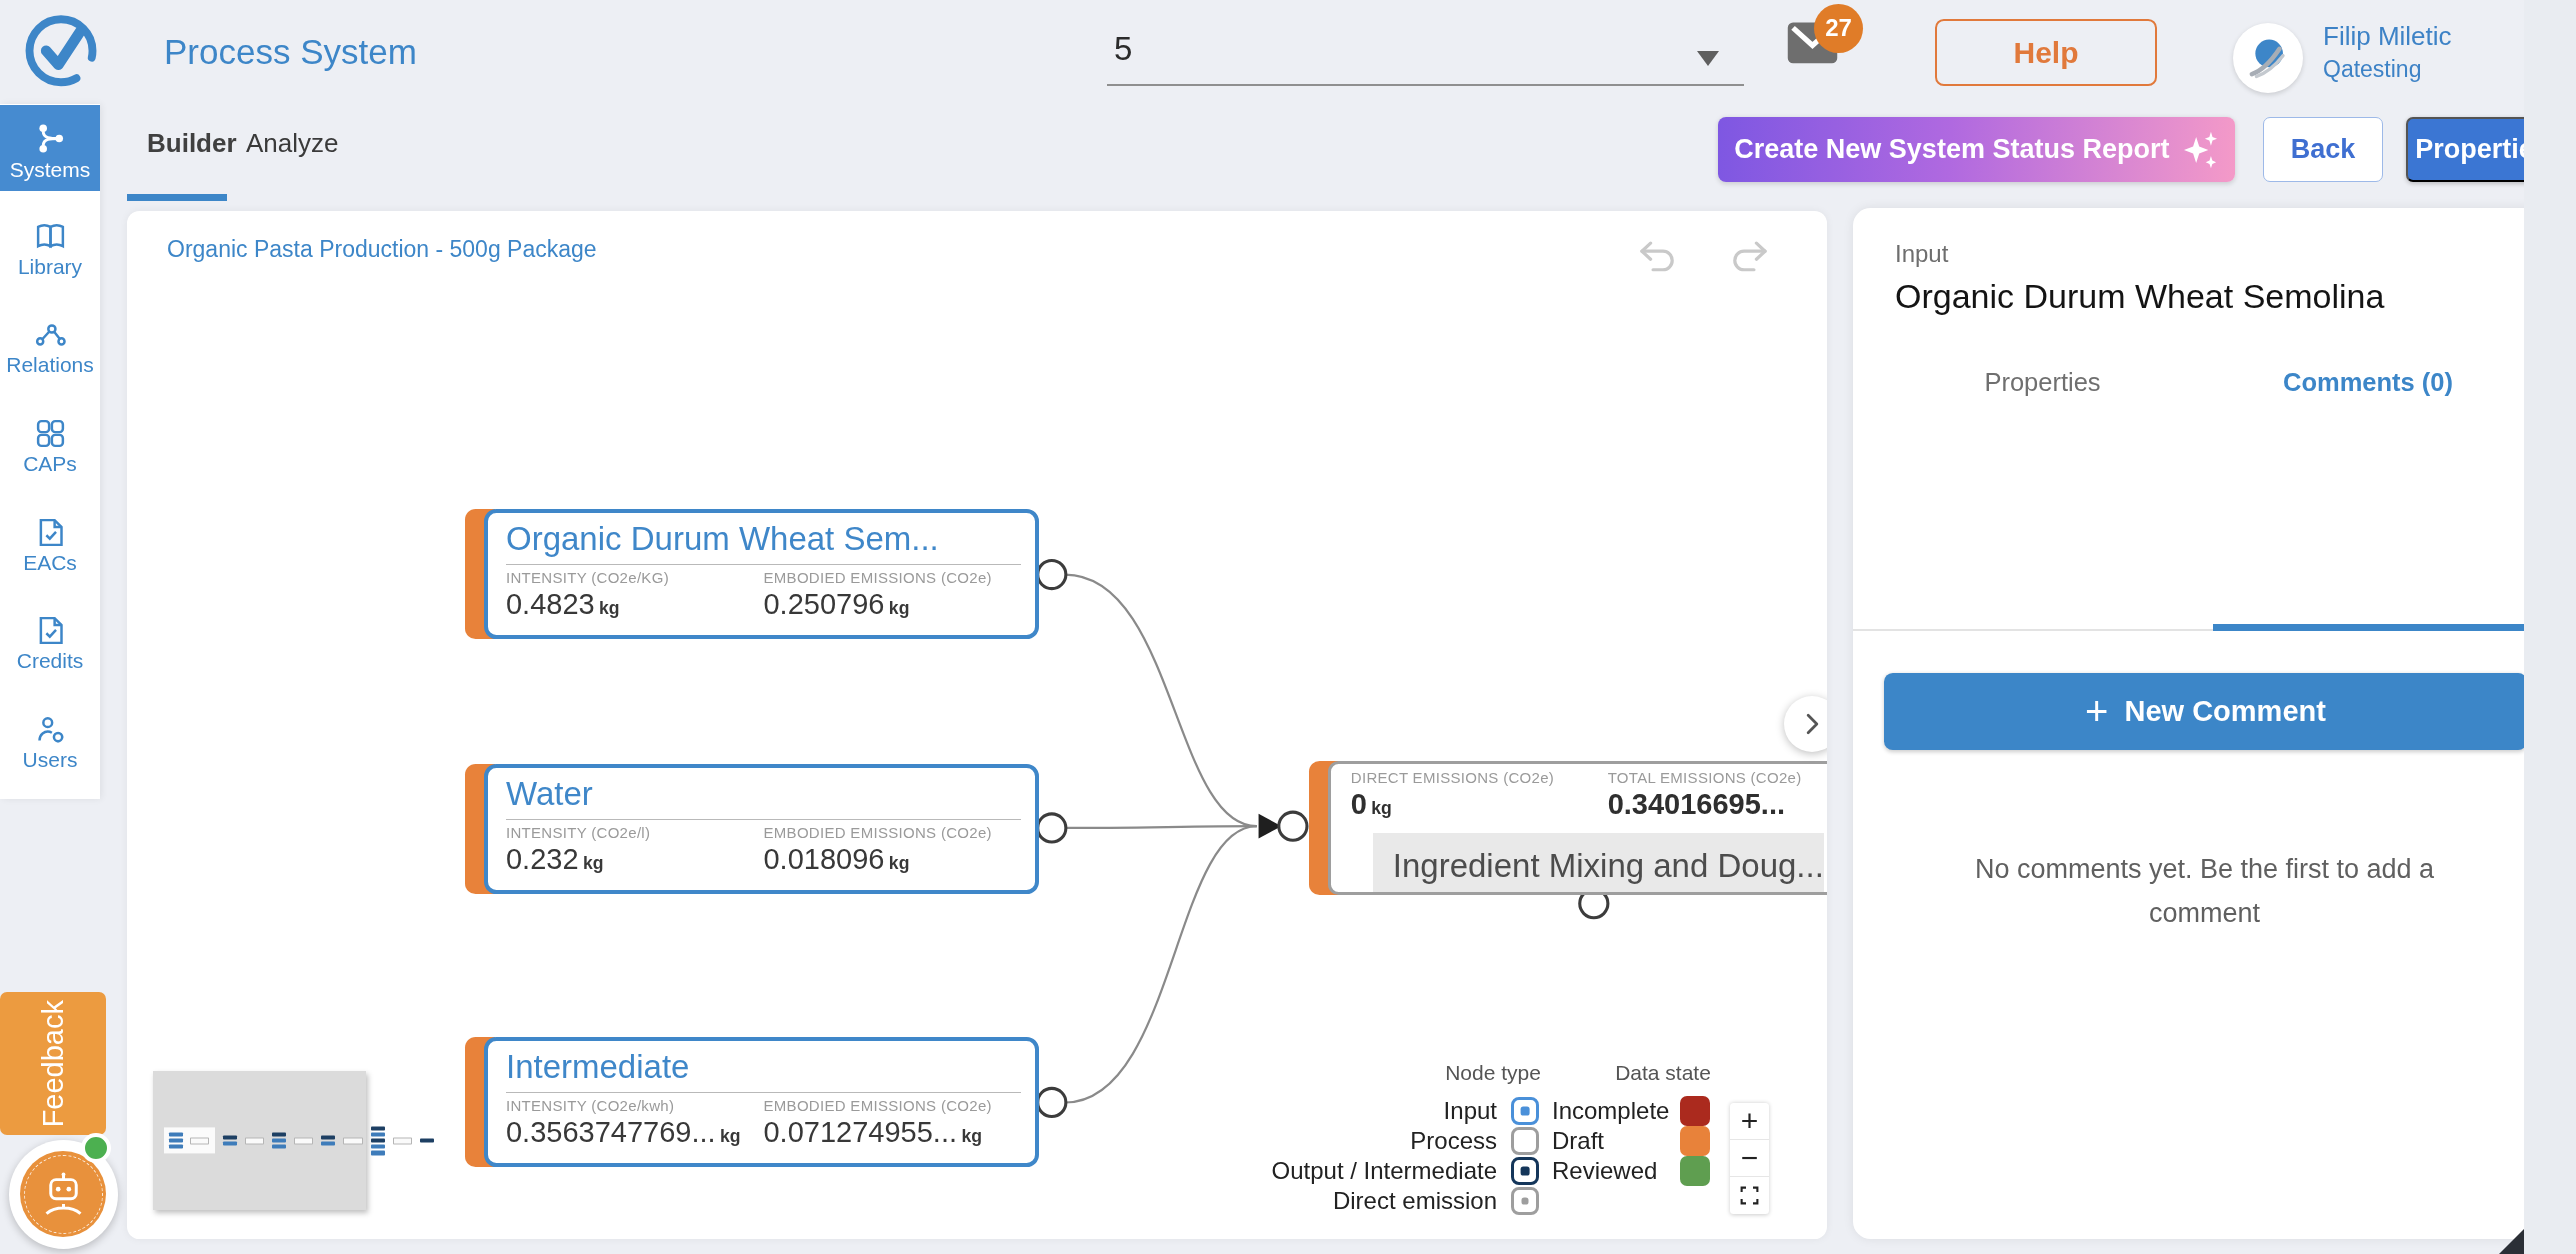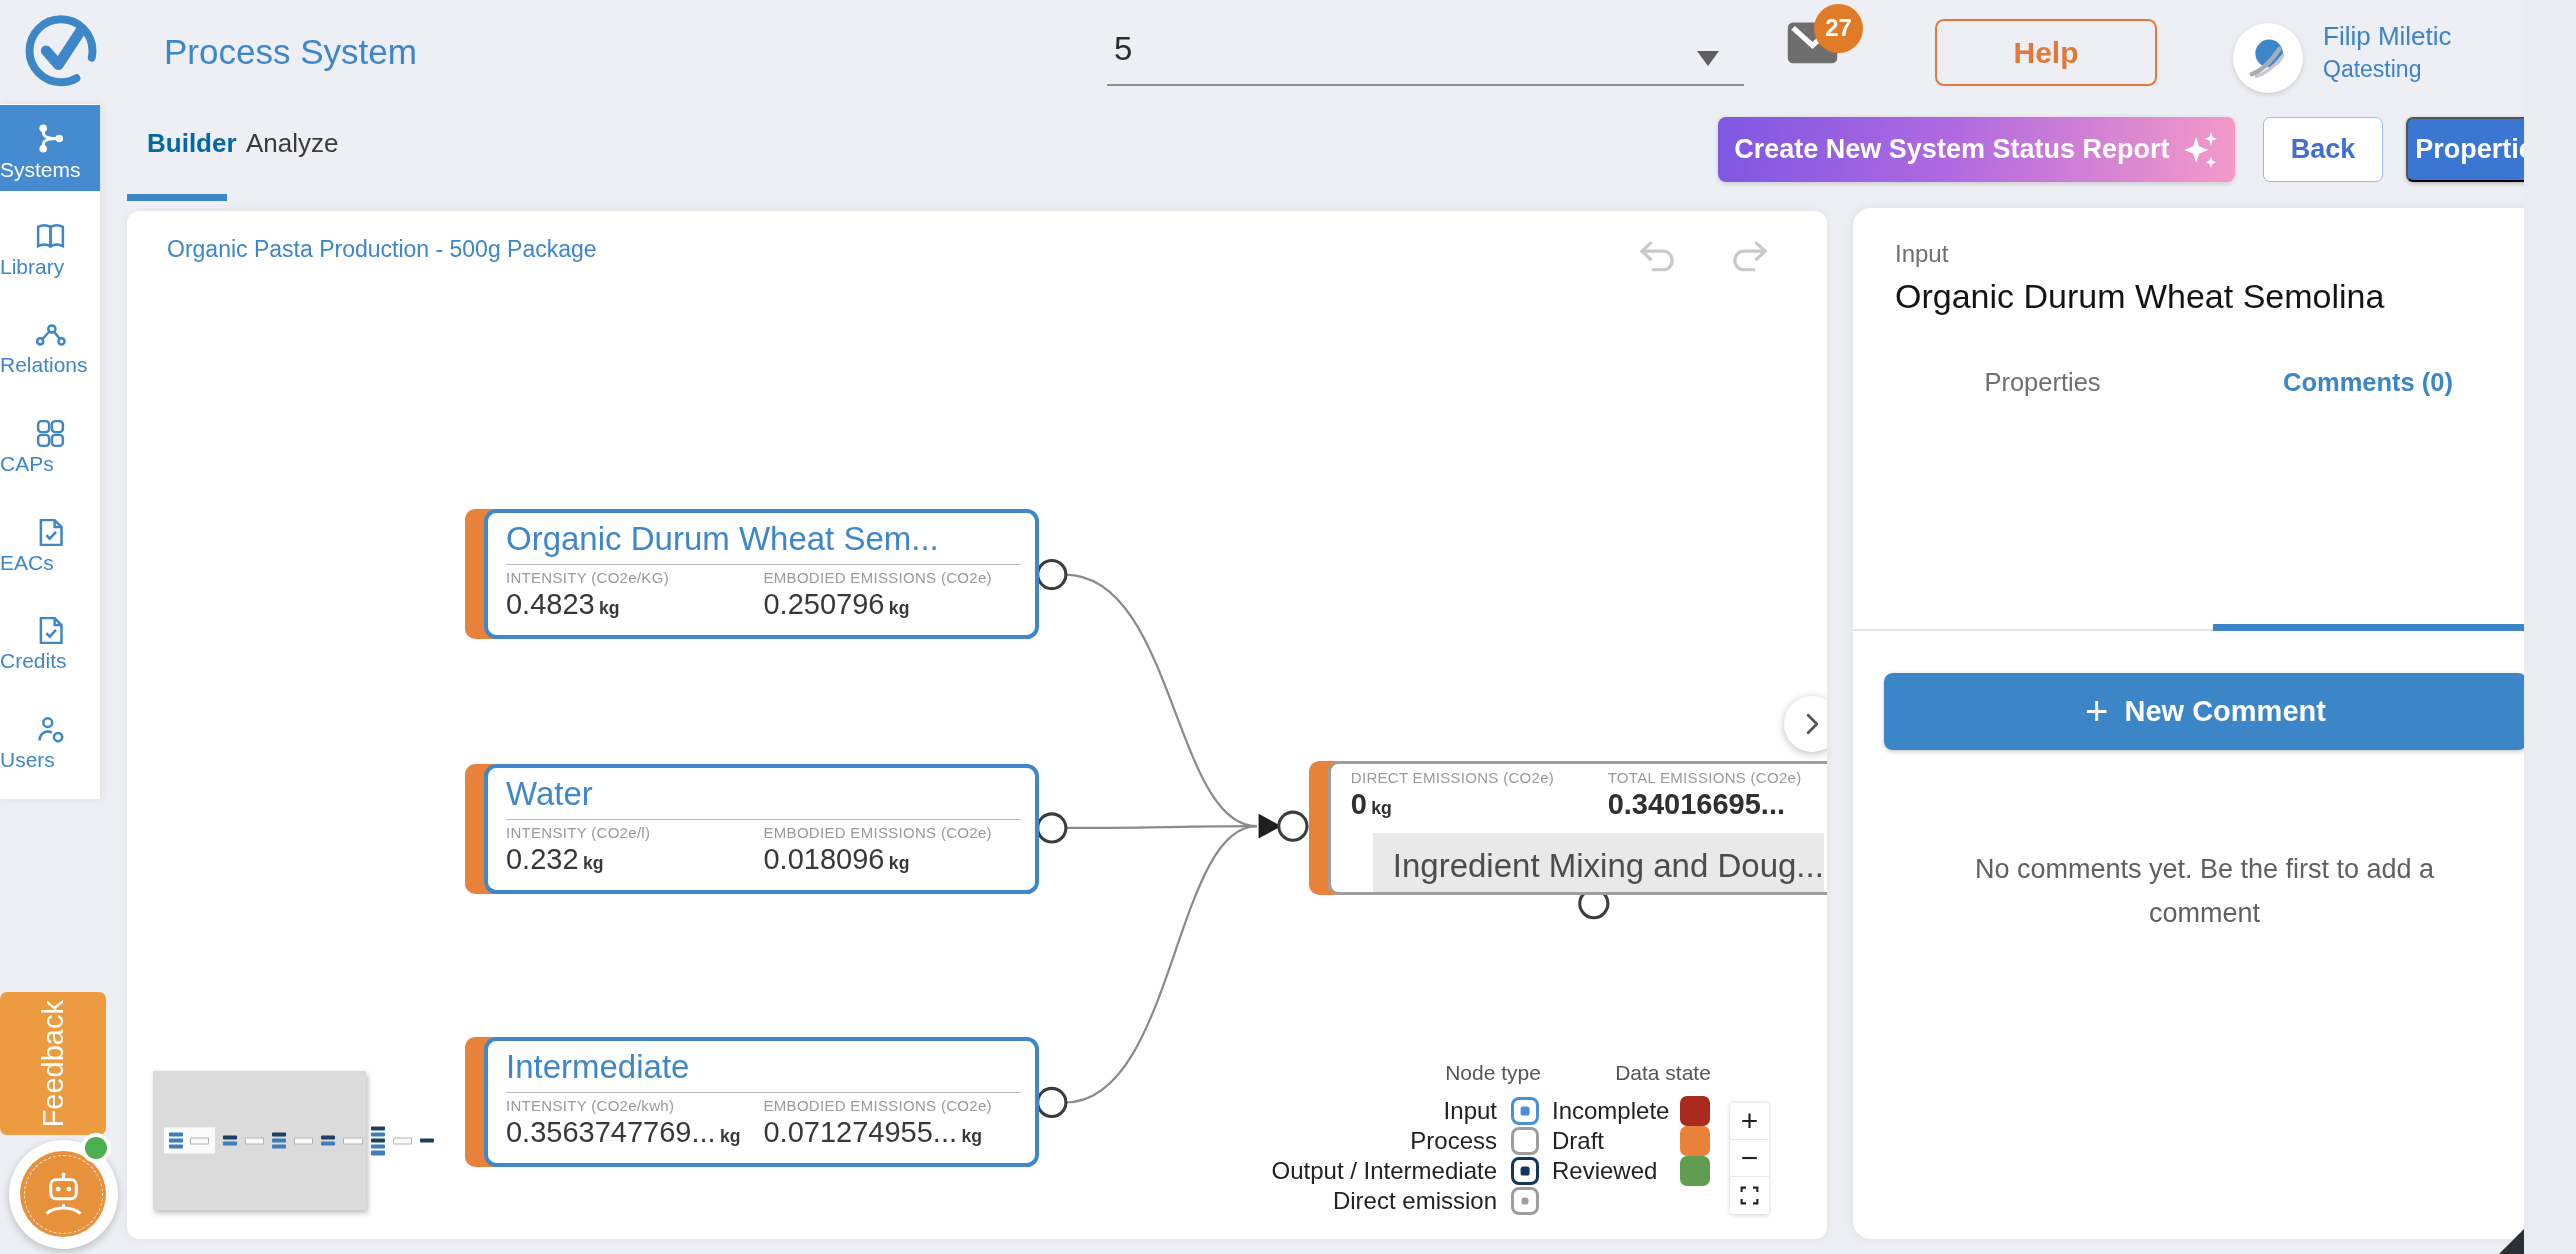--- a/index.html
+++ b/index.html
@@ -15,34 +15,34 @@
   .mail{position:absolute;left:1786px;top:19.4px;width:53px;height:46px;cursor:pointer;}
   .mail svg{width:53px;height:46px;}
   .badge{position:absolute;left:1814px;top:3.5px;min-width:49px;height:49px;border-radius:25px;background:#e07c28;color:#fff;font-size:24px;font-weight:bold;display:flex;align-items:center;justify-content:center;}
   .help-btn{position:absolute;left:1935px;top:19.4px;width:222px;height:67px;border:2.6px solid #e1793b;border-radius:8.8px;color:#e1793b;font-size:30px;font-weight:bold;display:flex;align-items:center;justify-content:center;background:transparent;cursor:pointer;}
   .avatar{position:absolute;left:2233px;top:23px;width:70px;height:70px;border-radius:50%;background:#fff;box-shadow:0 1.8px 5.3px rgba(0,0,0,.15);display:flex;align-items:center;justify-content:center;}
   .user-name{position:absolute;left:2323px;top:21px;font-size:26px;color:#3d82c6;}
   .user-org{position:absolute;left:2323px;top:56px;font-size:23px;color:#3d82c6;}
 
   
   .sidebar{position:absolute;left:0;top:104px;width:100px;height:695px;background:#fff;box-shadow:1.8px 0 7px rgba(0,0,0,.07);}
-  .side-item{position:absolute;left:0;width:100px;text-align:left;cursor:pointer;}
+  .side-item{position:absolute;left:0;width:100px;text-align:center;cursor:pointer;}
   .side-item .lbl{display:block;font-size:21px;color:#3d86c8;}
   .side-item svg{display:block;margin:0 auto 1.8px;}
   .side-item.active{background:#468bd0;}
   .side-item.active .lbl{color:#fff;}
   .feedback{position:absolute;left:0;top:992px;width:106px;height:143px;background:#ec9b40;border-radius:7px;display:flex;align-items:center;justify-content:center;cursor:pointer;}
   .feedback span{writing-mode:vertical-rl;transform:rotate(180deg);color:#fff;font-size:29px;}
   .bot{position:absolute;left:8.8px;top:1140px;width:109px;height:109px;border-radius:50%;background:#fff;box-shadow:0 2.6px 8.8px rgba(0,0,0,.22);cursor:pointer;}
   .bot-inner{position:absolute;left:11.4px;top:11.4px;width:86px;height:86px;border-radius:50%;background:#e8913c;display:flex;align-items:center;justify-content:center;}
   .bot-inner::after{content:"";position:absolute;inset:3.5px;border:1.8px dashed rgba(255,255,255,.85);border-radius:50%;}
   .bot-dot{position:absolute;left:81px;top:1133px;width:30px;height:30px;border-radius:50%;background:#4cb050;border:4.4px solid #fff;}
 
   
-  .tab{position:absolute;top:128px;font-size:26px;color:#0369a1;cursor:pointer;}
+  .tab{position:absolute;top:128px;font-size:26px;color:#404040;cursor:pointer;}
   .tab.b{left:147px;font-weight:bold;}
   .tab.a{left:246px;color:#3a3a3a;}
   .tab-underline{position:absolute;left:127px;top:194px;width:100px;height:7px;background:#3d86c8;}
   .grad-btn{position:absolute;left:1718px;top:117px;width:517px;height:65px;border-radius:8px;background:linear-gradient(93deg,#7e57e2 0%,#b069e0 45%,#f49ac8 100%);color:#fff;font-size:27px;font-weight:bold;display:flex;align-items:center;justify-content:center;gap:12.3px;cursor:pointer;box-shadow:0 1.8px 5.3px rgba(0,0,0,.15);}
   .back-btn{position:absolute;left:2263px;top:117px;width:120px;height:65px;background:#fff;border:1.8px solid #9db9e8;border-radius:7px;color:#3f6fd1;font-size:27px;font-weight:bold;display:flex;align-items:center;justify-content:center;cursor:pointer;}
   .props-btn{position:absolute;left:2406px;top:117px;width:152px;height:65px;background:#3b76d3;border-radius:7px;color:#fff;font-size:27px;font-weight:bold;display:flex;align-items:center;justify-content:center;cursor:pointer;box-shadow:0 1.8px 4.4px rgba(0,0,0,.2);}
 
   
   .canvas{position:absolute;left:127px;top:211px;width:1700px;height:1028px;background:#fff;border-radius:12.3px;overflow:hidden;box-shadow:0 0 8.8px rgba(0,0,0,.06);}
   .canvas-title{position:absolute;left:40px;top:25px;font-size:23px;color:#3d86c8;}

